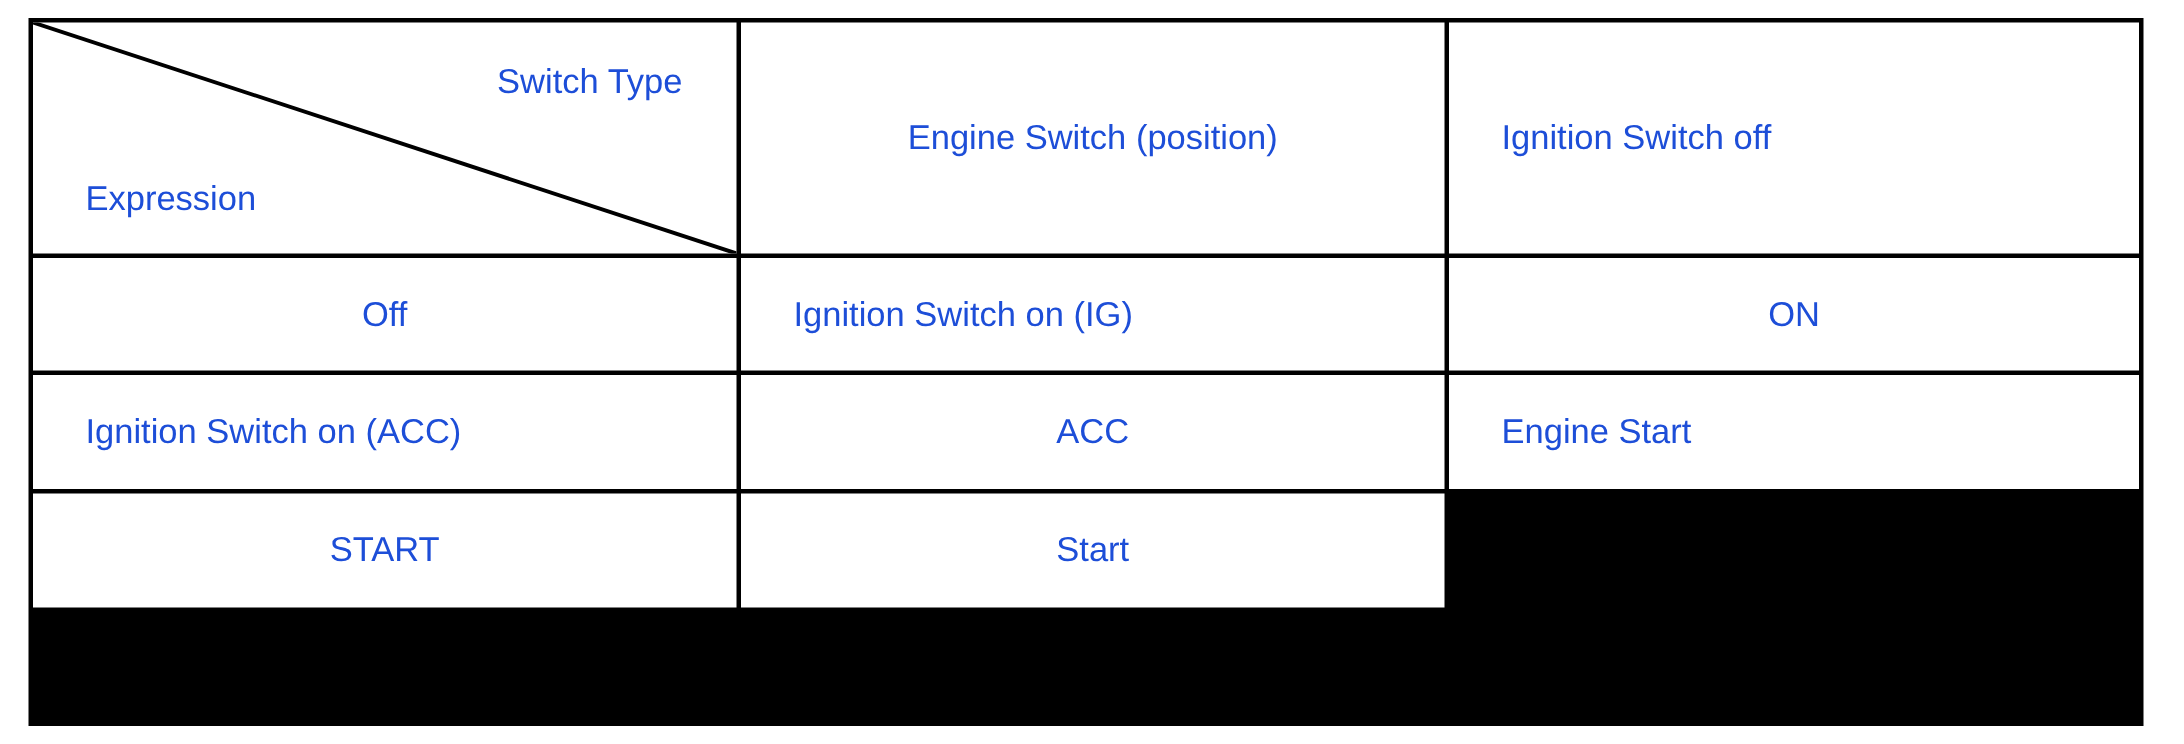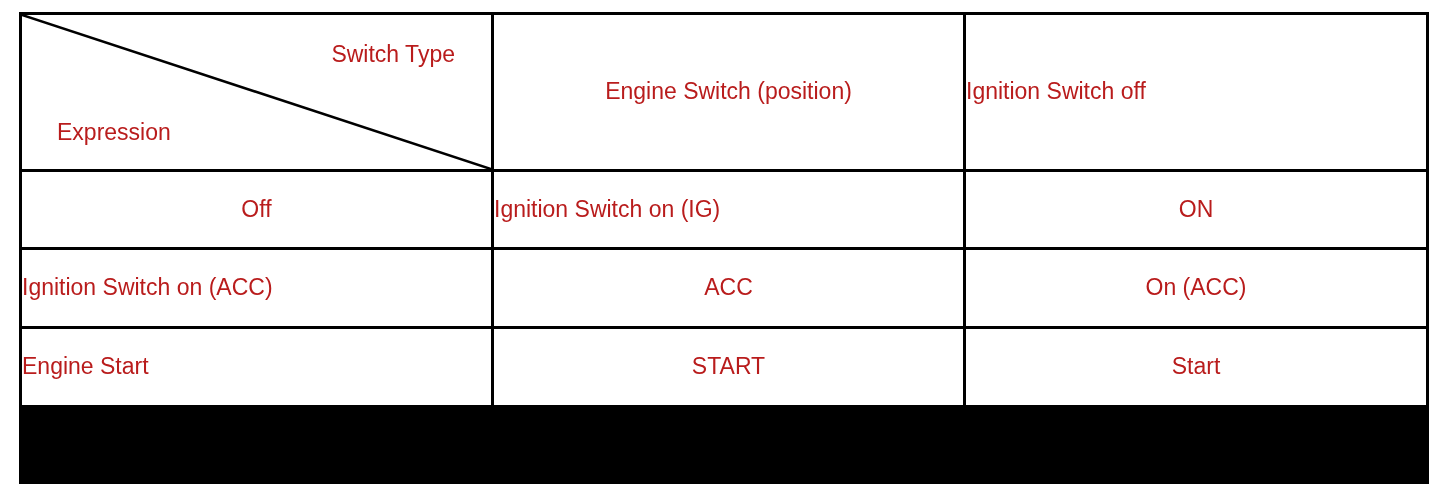--- a/index.html
+++ b/index.html
@@ -3,21 +3,21 @@
 <meta charset="utf-8">
 <style>
   * { margin: 0; padding: 0; box-sizing: border-box; }
   html, body { background: #ffffff; }
   .page {
     position: relative;
     width: 1456px;
     height: 496px;
     background: #ffffff;
     font-family: "Liberation Sans", sans-serif;
-    color: #b91c1c;
+    color: #1d4ed8;
     overflow: hidden;
   }
   .table-grid {
     position: absolute;
     left: 19px;
     top: 12px;
     width: 1410px;
     height: 472px;
     background: #000000;           
     display: grid;
@@ -31,20 +31,21 @@
     font-size: 23px;
     line-height: 1.2;
     display: flex;
     align-items: center;
     justify-content: center;
     text-align: center;
   }
   .cell.expr {
     justify-content: flex-start;
     text-align: left;
+    padding-left: 35px;
   }
   .corner {
     position: relative;
     display: block;
   }
   .corner svg {
     position: absolute;
     inset: 0;
     width: 100%;
     height: 100%;
@@ -79,20 +80,19 @@
     <div class="cell">Engine Switch (position)</div>
 
     <div class="cell expr">Ignition Switch off</div>
     <div class="cell">Off</div>
 
     <div class="cell expr">Ignition Switch on (IG)</div>
     <div class="cell">ON</div>
 
     <div class="cell expr">Ignition Switch on (ACC)</div>
     <div class="cell">ACC</div>
-    <div class="cell">On (ACC)</div>
 
     <div class="cell expr">Engine Start</div>
     <div class="cell">START</div>
     <div class="cell">Start</div>
 
   </div>
 </div>
 
 </body></html>

